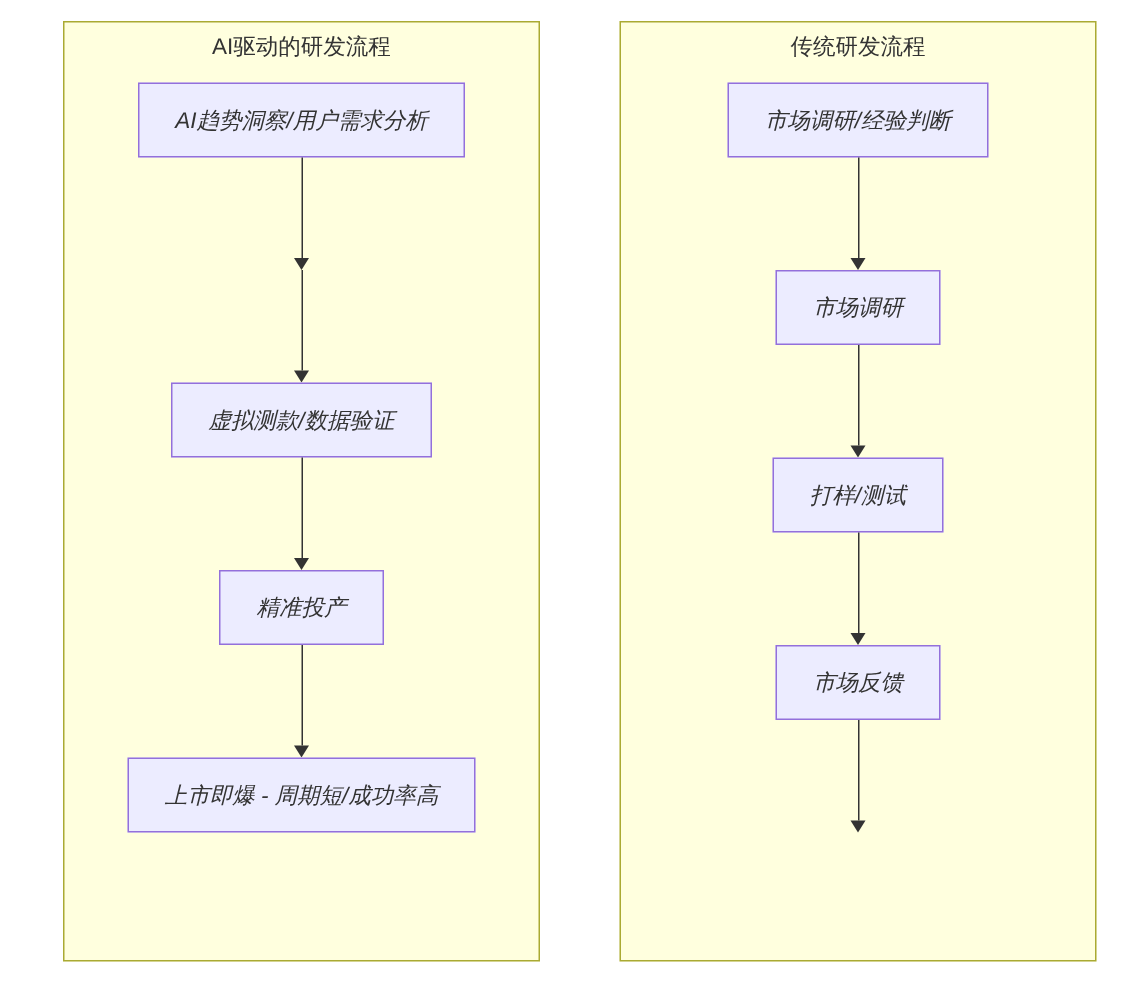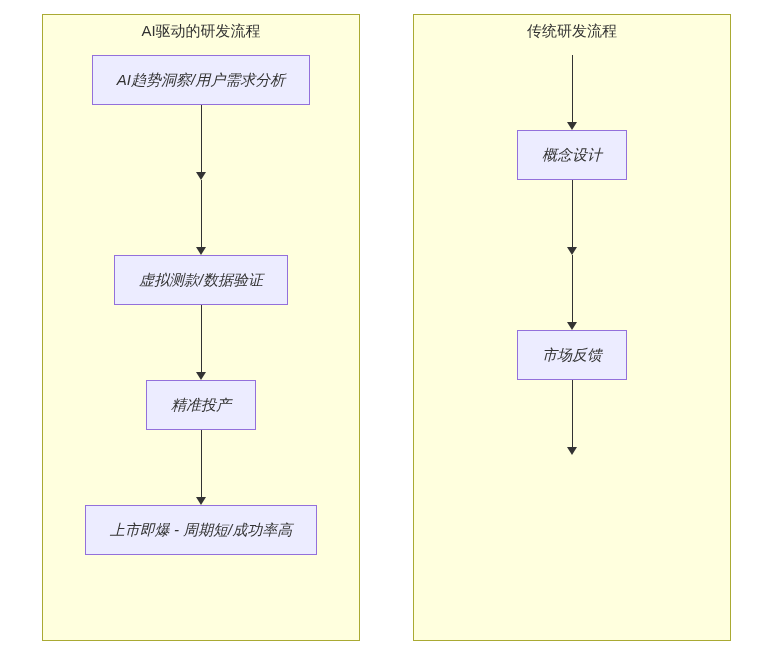--- a/index.html
+++ b/index.html
@@ -98,29 +98,31 @@
         <div class="line"></div>
         <div class="head"></div>
       </div>
       <div class="node">上市即爆 - 周期短/成功率高</div>
     </div>
   </div>
 
   <div class="panel panel-right">
     <div class="panel-title">传统研发流程</div>
     <div class="flow">
+      <div class="node">市场调研/经验判断</div>
       <div class="connector">
         <div class="line"></div>
         <div class="head"></div>
       </div>
-      <div class="node">概念设计</div>
+      <div class="node">市场调研</div>
       <div class="connector">
         <div class="line"></div>
         <div class="head"></div>
       </div>
+      <div class="node">打样/测试</div>
       <div class="connector">
         <div class="line"></div>
         <div class="head"></div>
       </div>
       <div class="node">市场反馈</div>
       <div class="connector">
         <div class="line"></div>
         <div class="head"></div>
       </div>
     </div>

